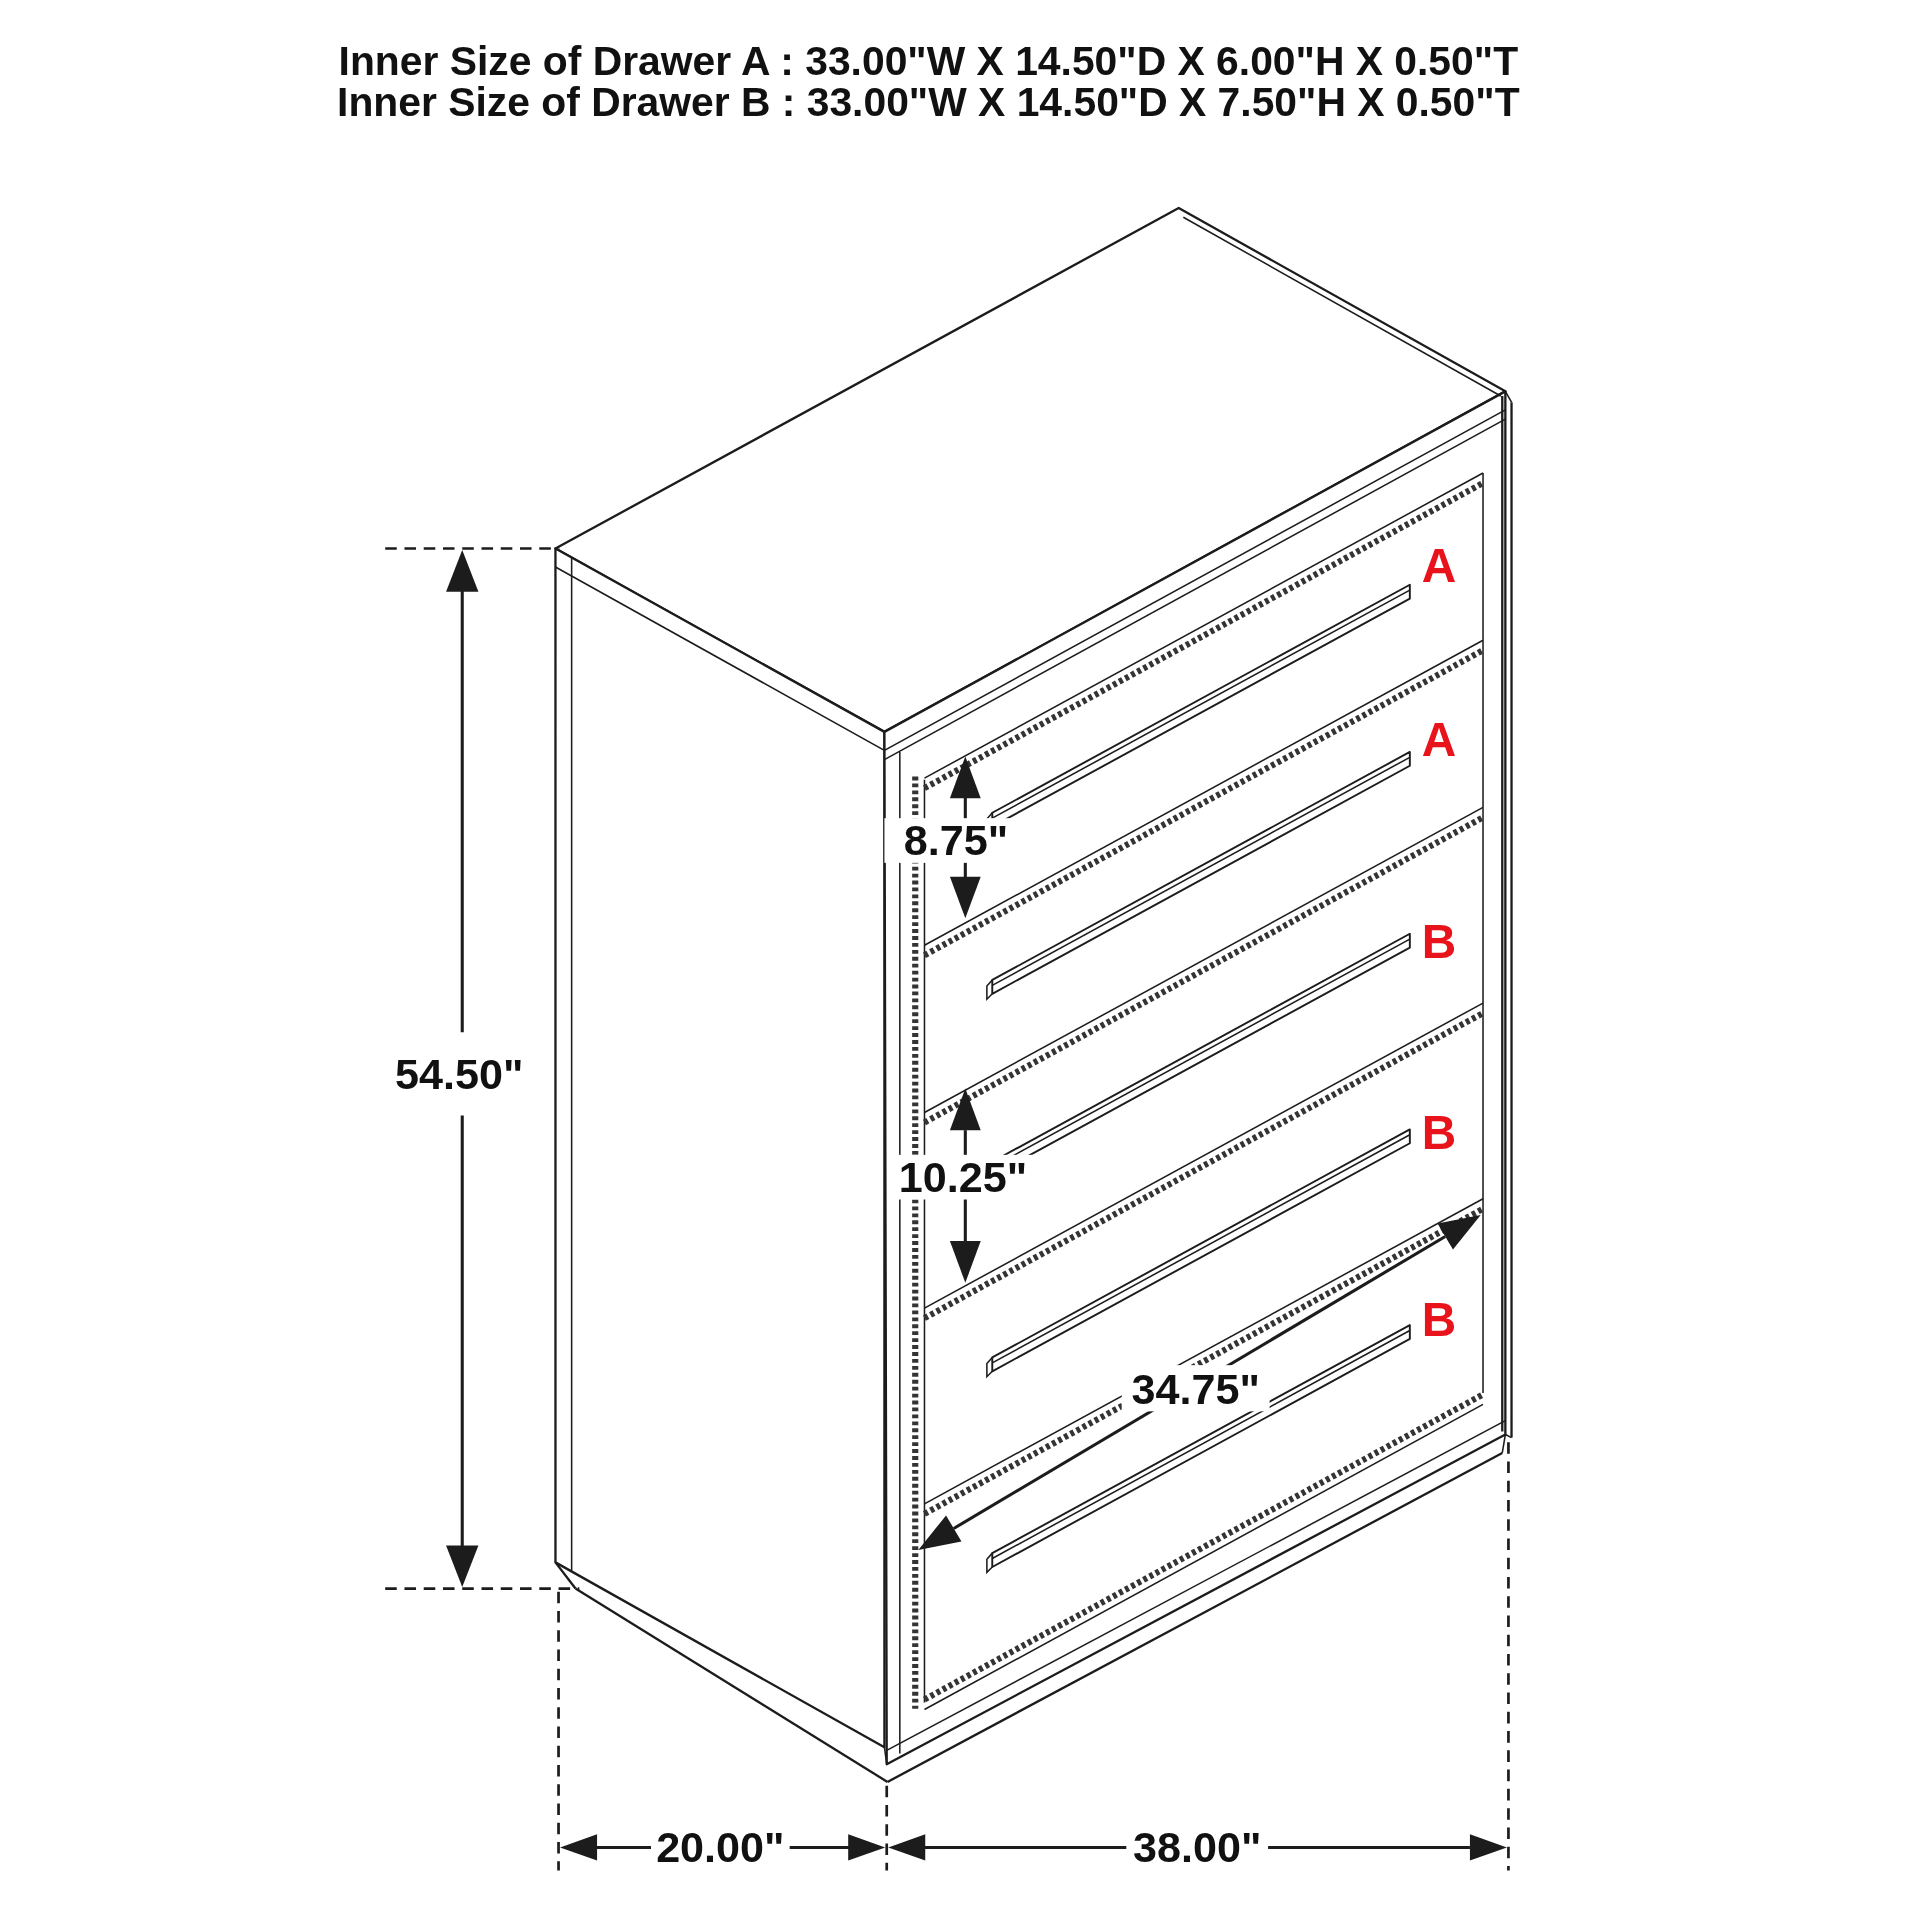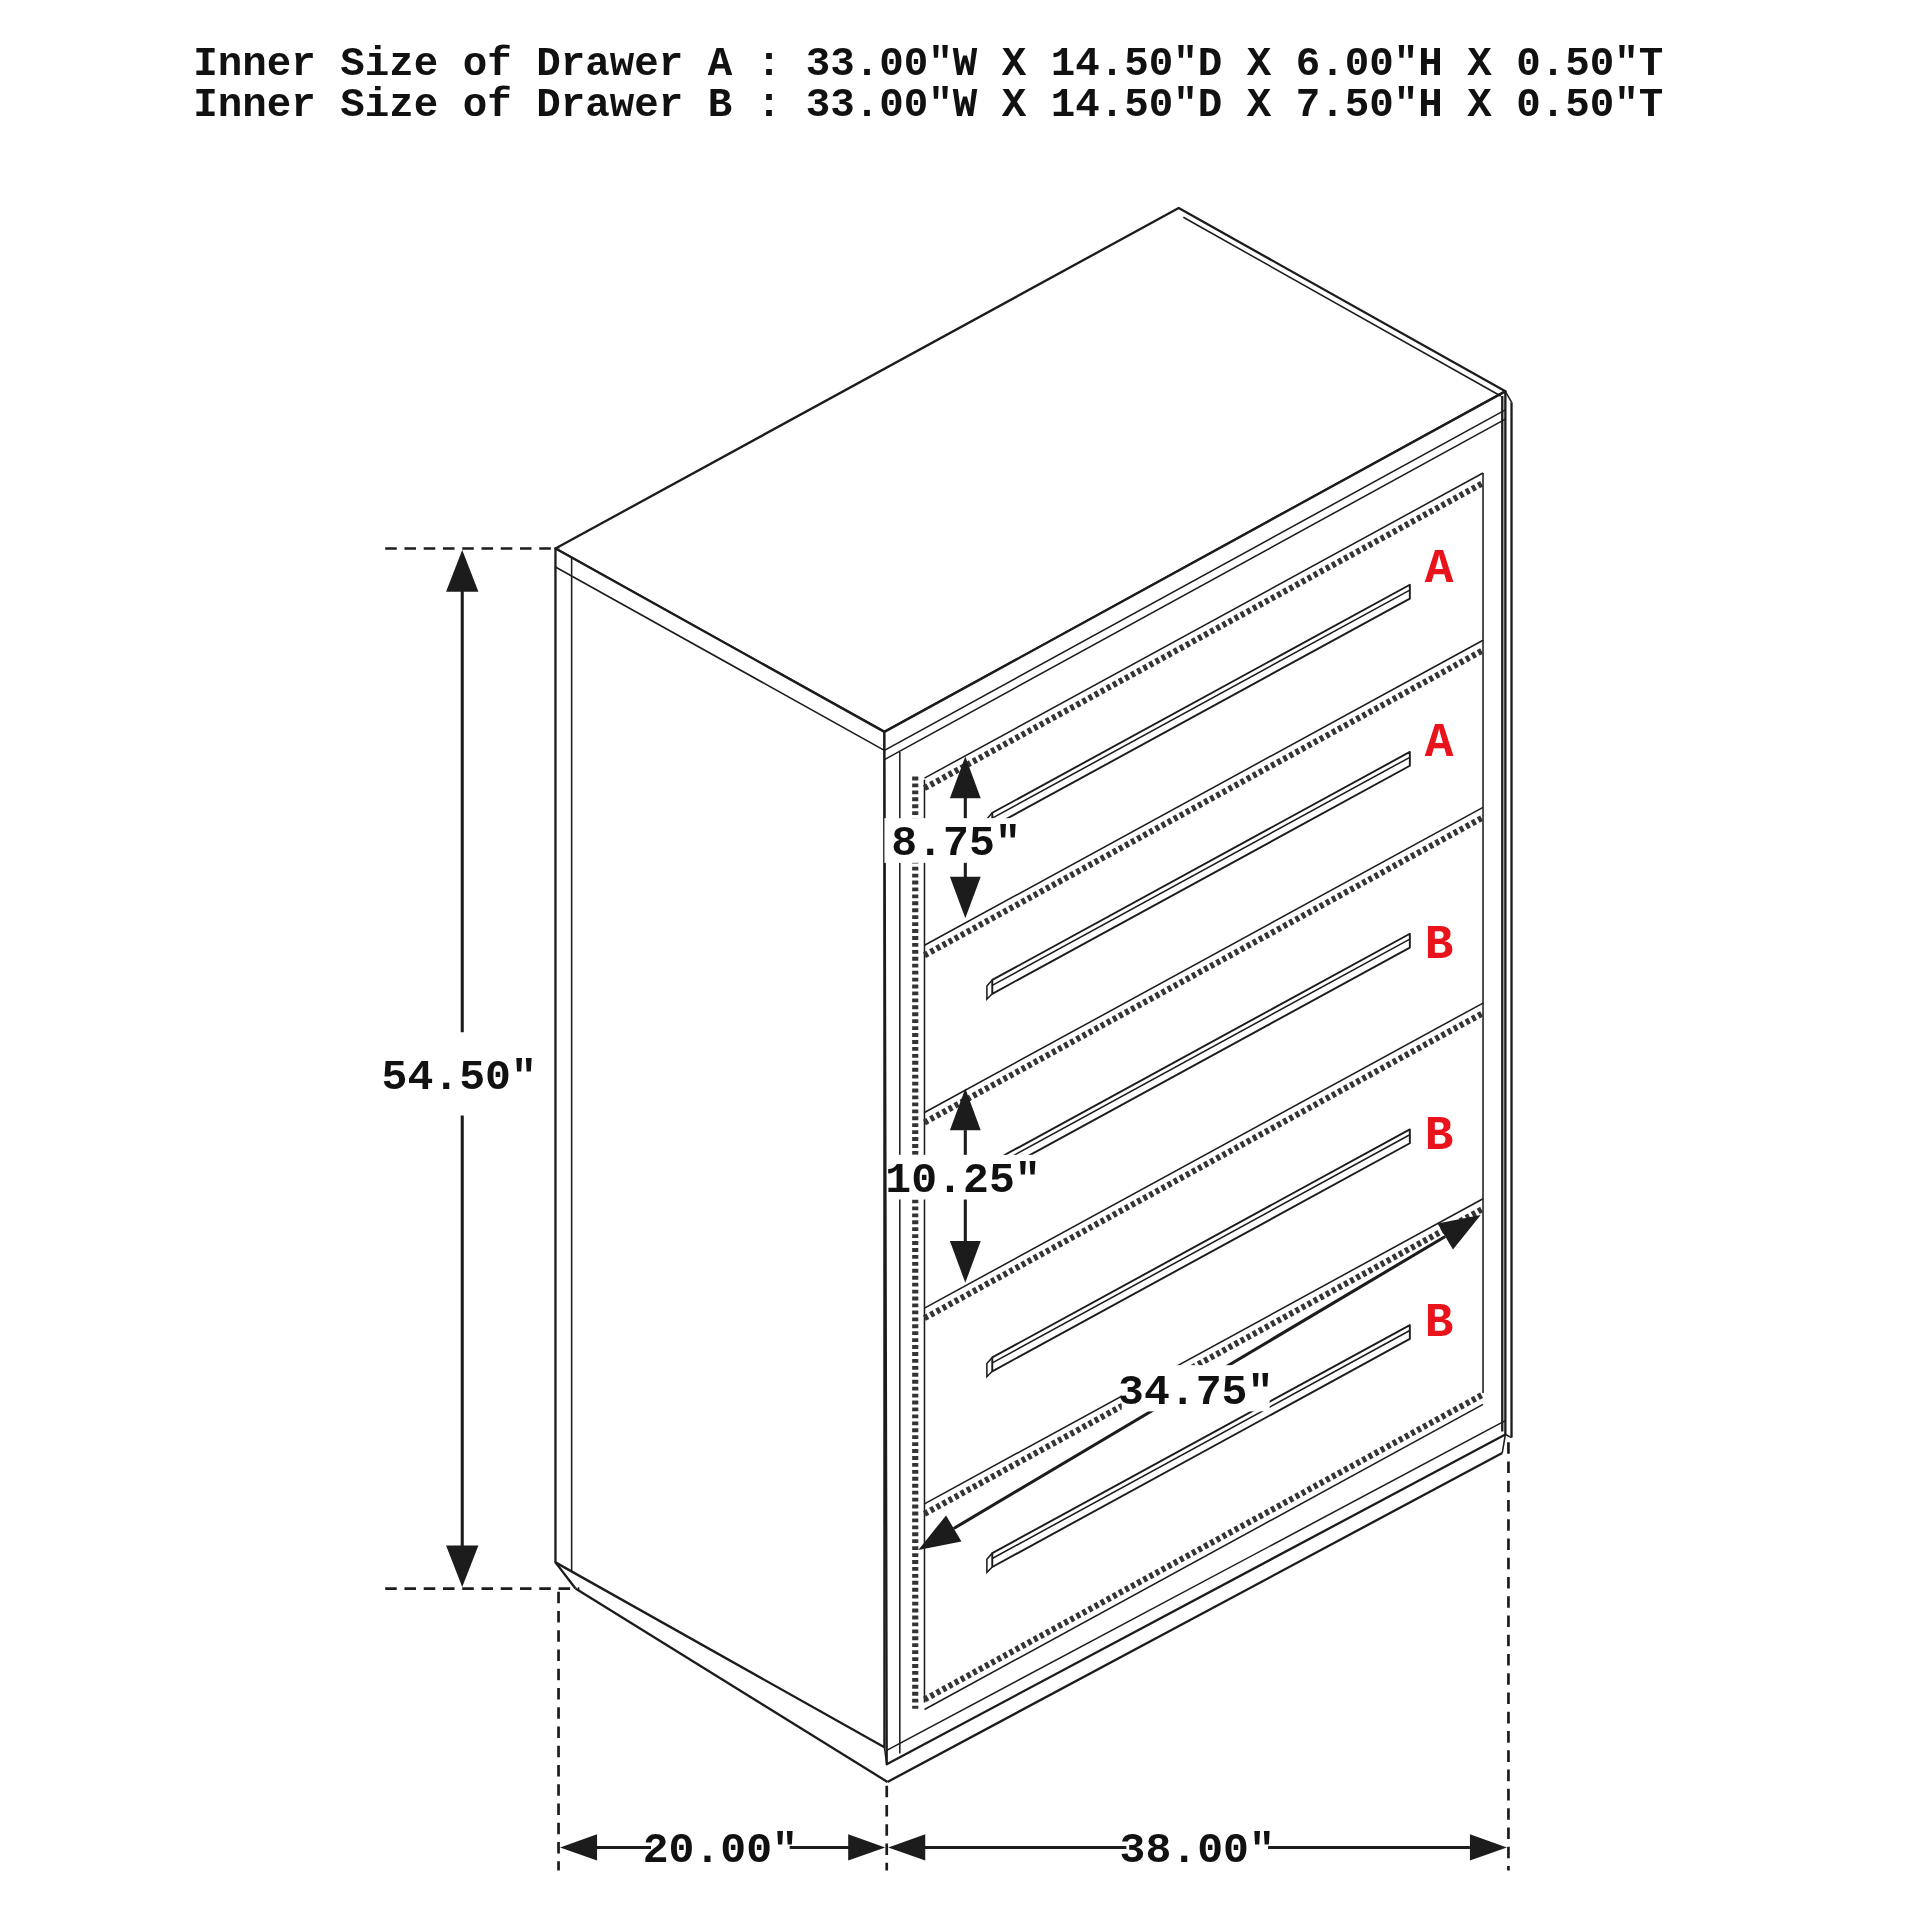--- a/index.html
+++ b/index.html
@@ -1,17 +1,17 @@
 <!DOCTYPE html>
 <html style="font-size:12.3px"><head>
 <meta charset="utf-8">
 <style>
   html,body{margin:0;padding:0;background:#fff;}
   .page{width:1926px;height:1926px;background:#ffffff;position:relative;overflow:hidden;
-        font-family:Liberation Mono, monospace;}
+        font-family:Liberation Sans, sans-serif;}
   svg{display:block;}
   .outline{fill:#ffffff;stroke:#1c1c1c;stroke-width:3;stroke-linejoin:round;}
   .thin{fill:none;stroke:#1c1c1c;stroke-width:2;}
   .med{fill:none;stroke:#1c1c1c;stroke-width:3;}
   .band{fill:none;stroke:#343434;stroke-width:8;stroke-dasharray:5 4;}
   .dash{fill:none;stroke:#1c1c1c;stroke-width:3.5;stroke-dasharray:15 10;}
   .dimline{fill:none;stroke:#1c1c1c;stroke-width:4;}
   .head{fill:#1c1c1c;stroke:none;}
   .handle{fill:#ffffff;stroke:#1c1c1c;stroke-width:2.5;stroke-linejoin:round;}
   .labelbg{fill:#ffffff;}

